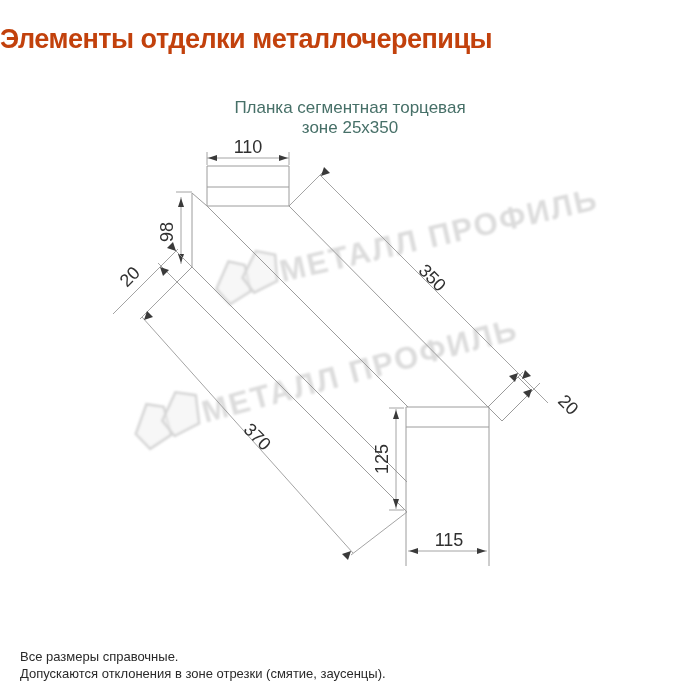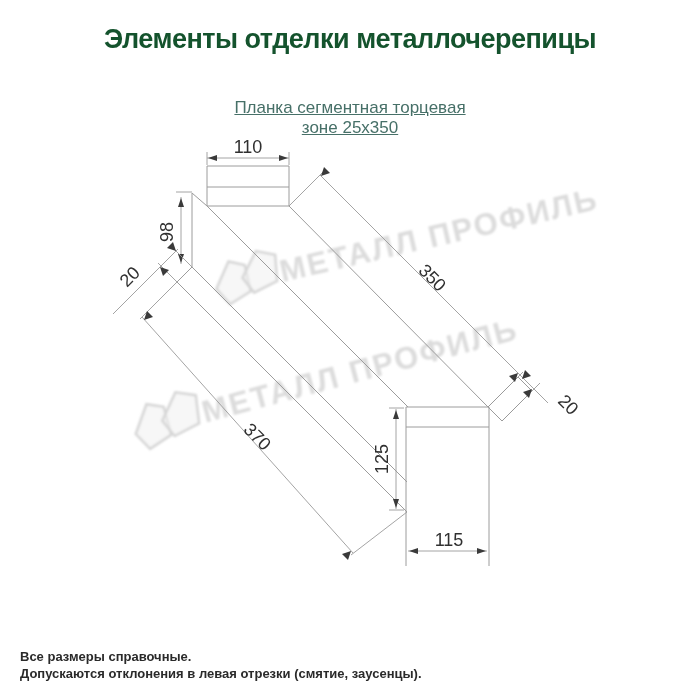--- a/index.html
+++ b/index.html
@@ -1,29 +1,29 @@
 <!DOCTYPE html>
 <html><head>
 <meta charset="utf-8">
 <style>
   html,body{margin:0;padding:0;}
   body{
     width:700px;height:700px;position:relative;background:#ffffff;
     font-family:"Liberation Sans", sans-serif;overflow:hidden;
   }
   .page-title{
-    position:absolute;top:24px;left:0;right:0;text-align:center;
-    font-size:27px;font-weight:bold;letter-spacing:-0.5px;color:#14532d;
+    position:absolute;top:24px;left:0;right:0;text-align:left;
+    font-size:27px;font-weight:bold;letter-spacing:-0.5px;color:#c2410c;
   }
   .subtitle{
     position:absolute;top:98px;left:0;right:0;text-align:center;
-    font-size:17px;line-height:20px;font-weight:400;color:#477068;text-decoration:underline;
+    font-size:17px;line-height:20px;font-weight:400;color:#477068;
   }
   .footer{
-    position:absolute;left:20px;top:648px;font-size:13px;line-height:17px;color:#2a2a2a;font-weight:bold;
+    position:absolute;left:20px;top:648px;font-size:13px;line-height:17px;color:#2a2a2a;
   }
   svg.drawing{position:absolute;left:0;top:0;}
   .dim-text{font-size:18px;fill:#303030;}
   .struct{stroke:#9c9c9c;stroke-width:1;fill:none;}
   .dimline{stroke:#9a9a9a;stroke-width:0.9;fill:none;}
   .arrow{fill:#3a3a3a;stroke:none;}
   .wm-text{font-size:31px;font-weight:bold;fill:#dcdcdc;letter-spacing:2px;}
   .wm-shape{stroke:#d6d6d6;stroke-width:2.5;fill:#f1f1f1;fill-opacity:0.55;}
 </style>
 </head>
@@ -154,14 +154,14 @@
   <g>
     <line class="dimline" x1="408" y1="551" x2="487" y2="551"></line>
     <polygon class="arrow" points="0,0 9,3 9,-3" transform="translate(409,551)"></polygon>
     <polygon class="arrow" points="0,0 -9,3 -9,-3" transform="translate(486,551)"></polygon>
     <text class="dim-text" x="449" y="546" text-anchor="middle">115</text>
   </g>
 </svg>
 
 <div class="footer">
   <div>Все размеры справочные.</div>
-  <div>Допускаются отклонения в левая отрезки (смятие, заусенцы).</div>
+  <div>Допускаются отклонения в зоне отрезки (смятие, заусенцы).</div>
 </div>
 
 </body></html>

